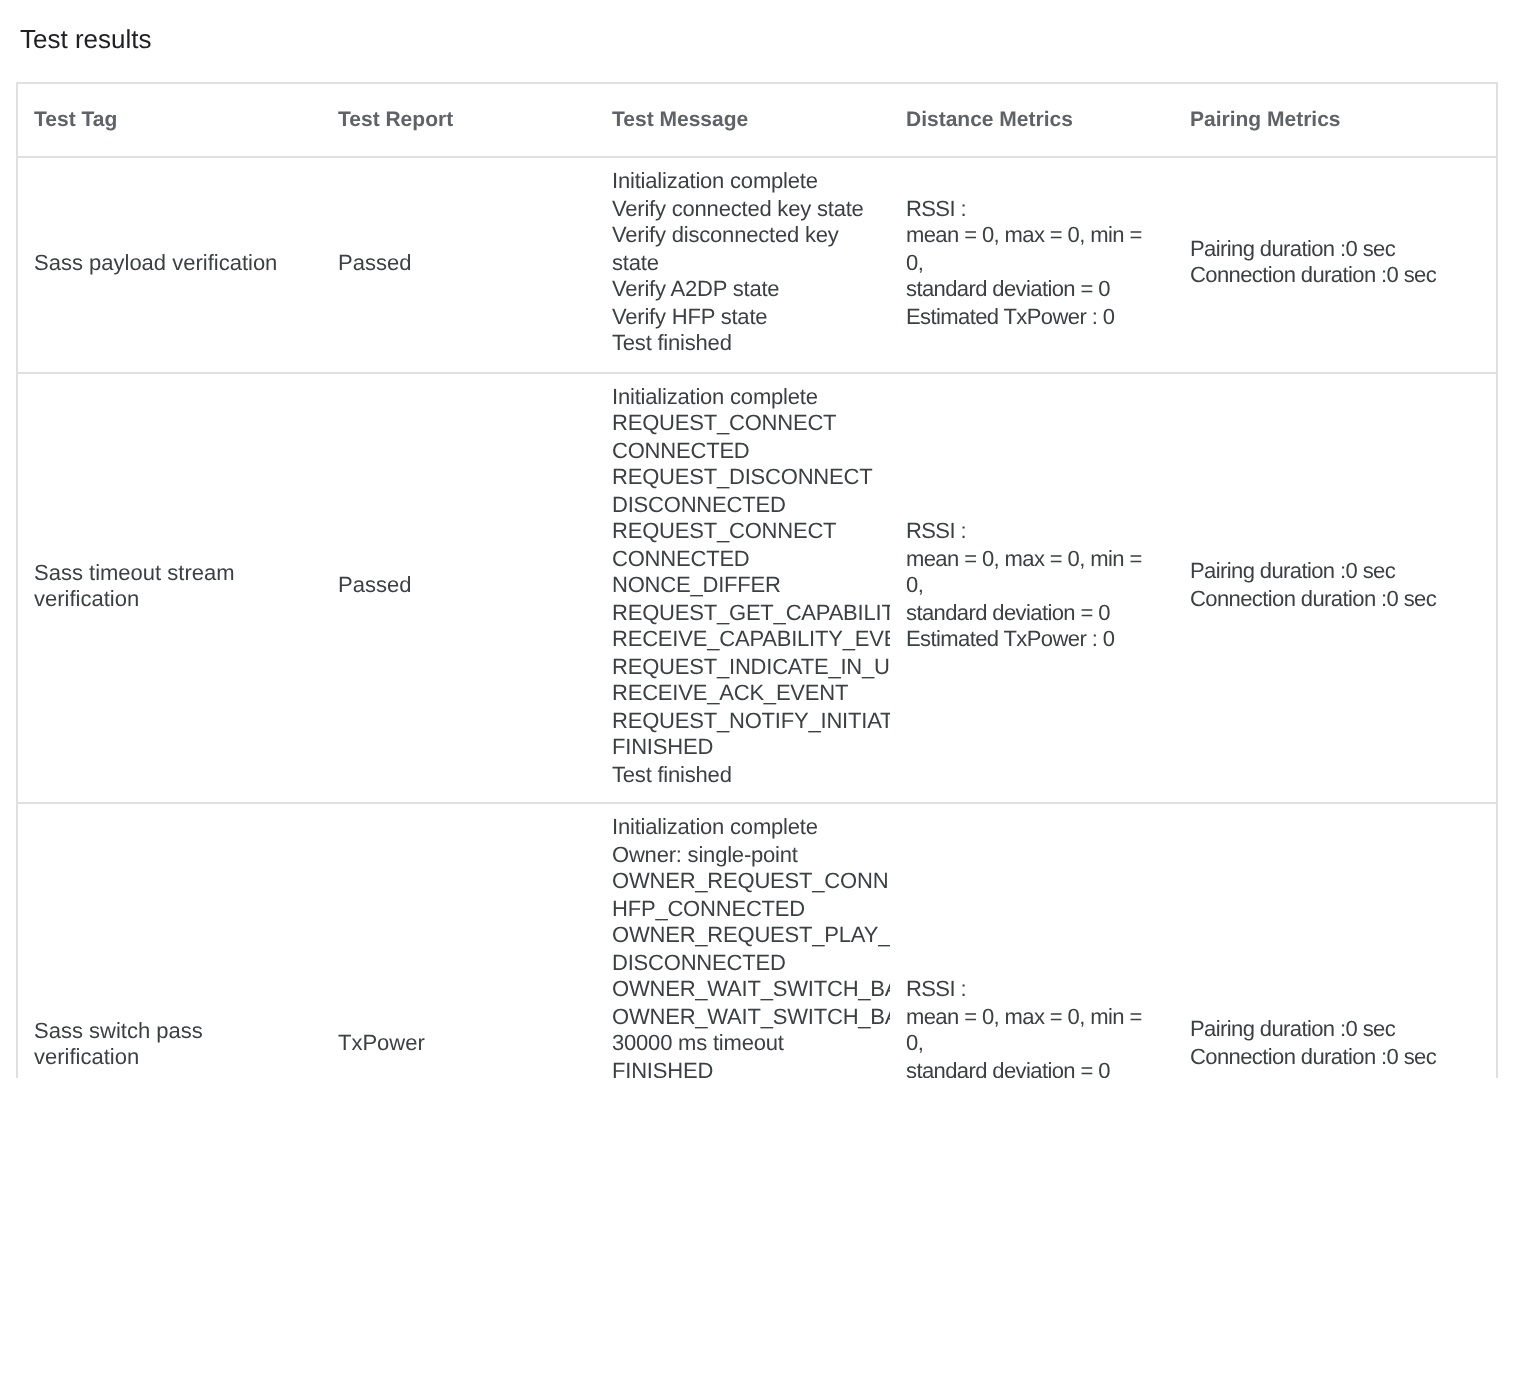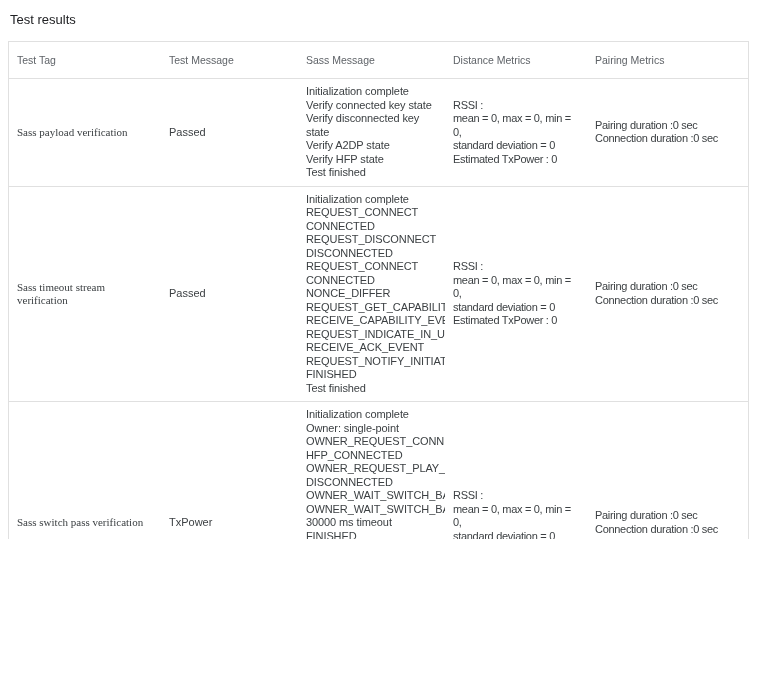--- a/index.html
+++ b/index.html
@@ -25,38 +25,38 @@
     border: 1px solid #e0e0e0;
     width: 741px;
   }
   table {
     width: 100%;
     border-collapse: collapse;
     table-layout: fixed;
   }
   thead th {
     font-size: 10.5px;
-    font-weight: 400;
+    font-weight: 700;
     color: #5f6368;
     text-align: left;
     padding: 12px 8px;
     border-bottom: 1px solid #e0e0e0;
     white-space: nowrap;
     overflow: hidden;
   }
   tbody td {
     font-size: 11px;
     color: #3c4043;
     vertical-align: middle;
     padding: 6px 6px 6px 8px;
     border-bottom: 1px solid #e0e0e0;
     line-height: 13.5px;
     overflow: hidden;
   }
-  td.cell-tag { line-height: 13px; font-family: Liberation Serif, serif; }
+  td.cell-tag { line-height: 13px; }
   td.cell-multiline {
     white-space: pre-line;
     letter-spacing: -0.1px;
   }
   td.cell-metrics {
     white-space: pre-line;
     letter-spacing: -0.3px;
   }
   .pagination {
     position: relative;
@@ -105,22 +105,22 @@
       <colgroup>
         <col style="width:152px">
         <col style="width:137px">
         <col style="width:147px">
         <col style="width:142px">
         <col>
       </colgroup>
       <thead>
         <tr>
           <th>Test Tag</th>
+          <th>Test Report</th>
           <th>Test Message</th>
-          <th>Sass Message</th>
           <th>Distance Metrics</th>
           <th>Pairing Metrics</th>
         </tr>
       </thead>
       <tbody>
         <tr>
           <td class="cell-tag">Sass payload verification</td>
           <td>Passed</td>
           <td class="cell-multiline">Initialization complete
 Verify connected key state

